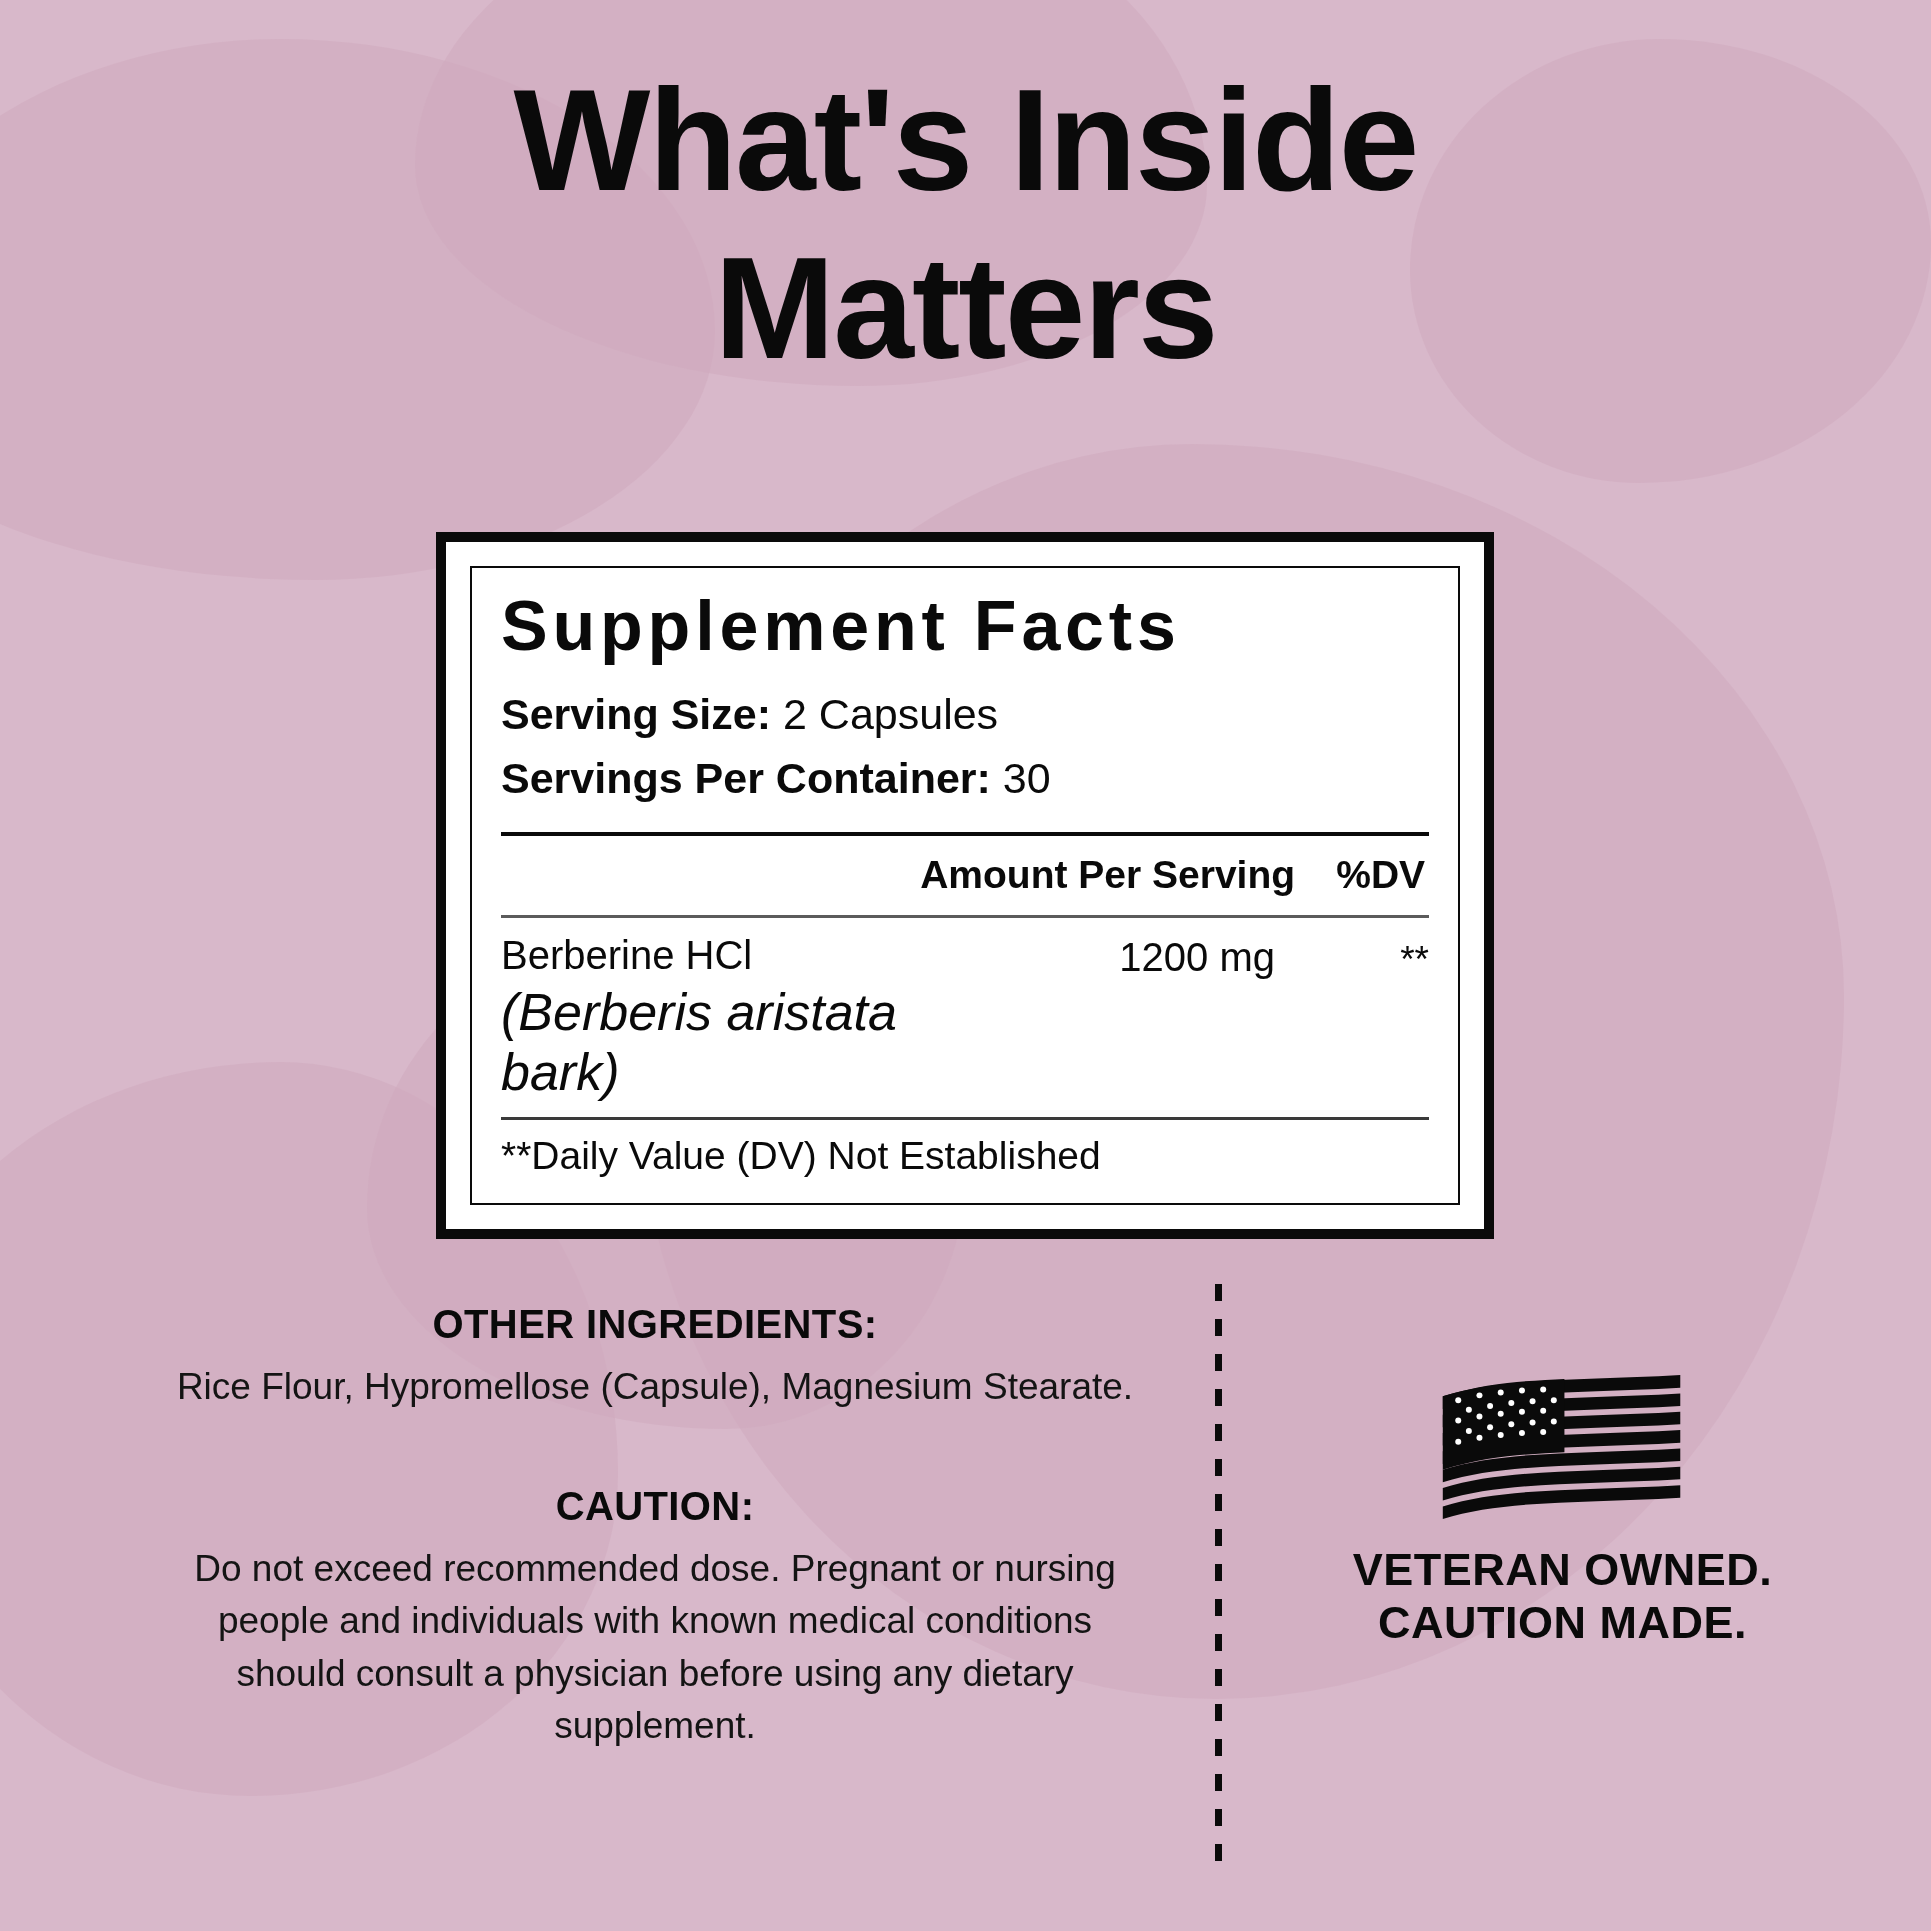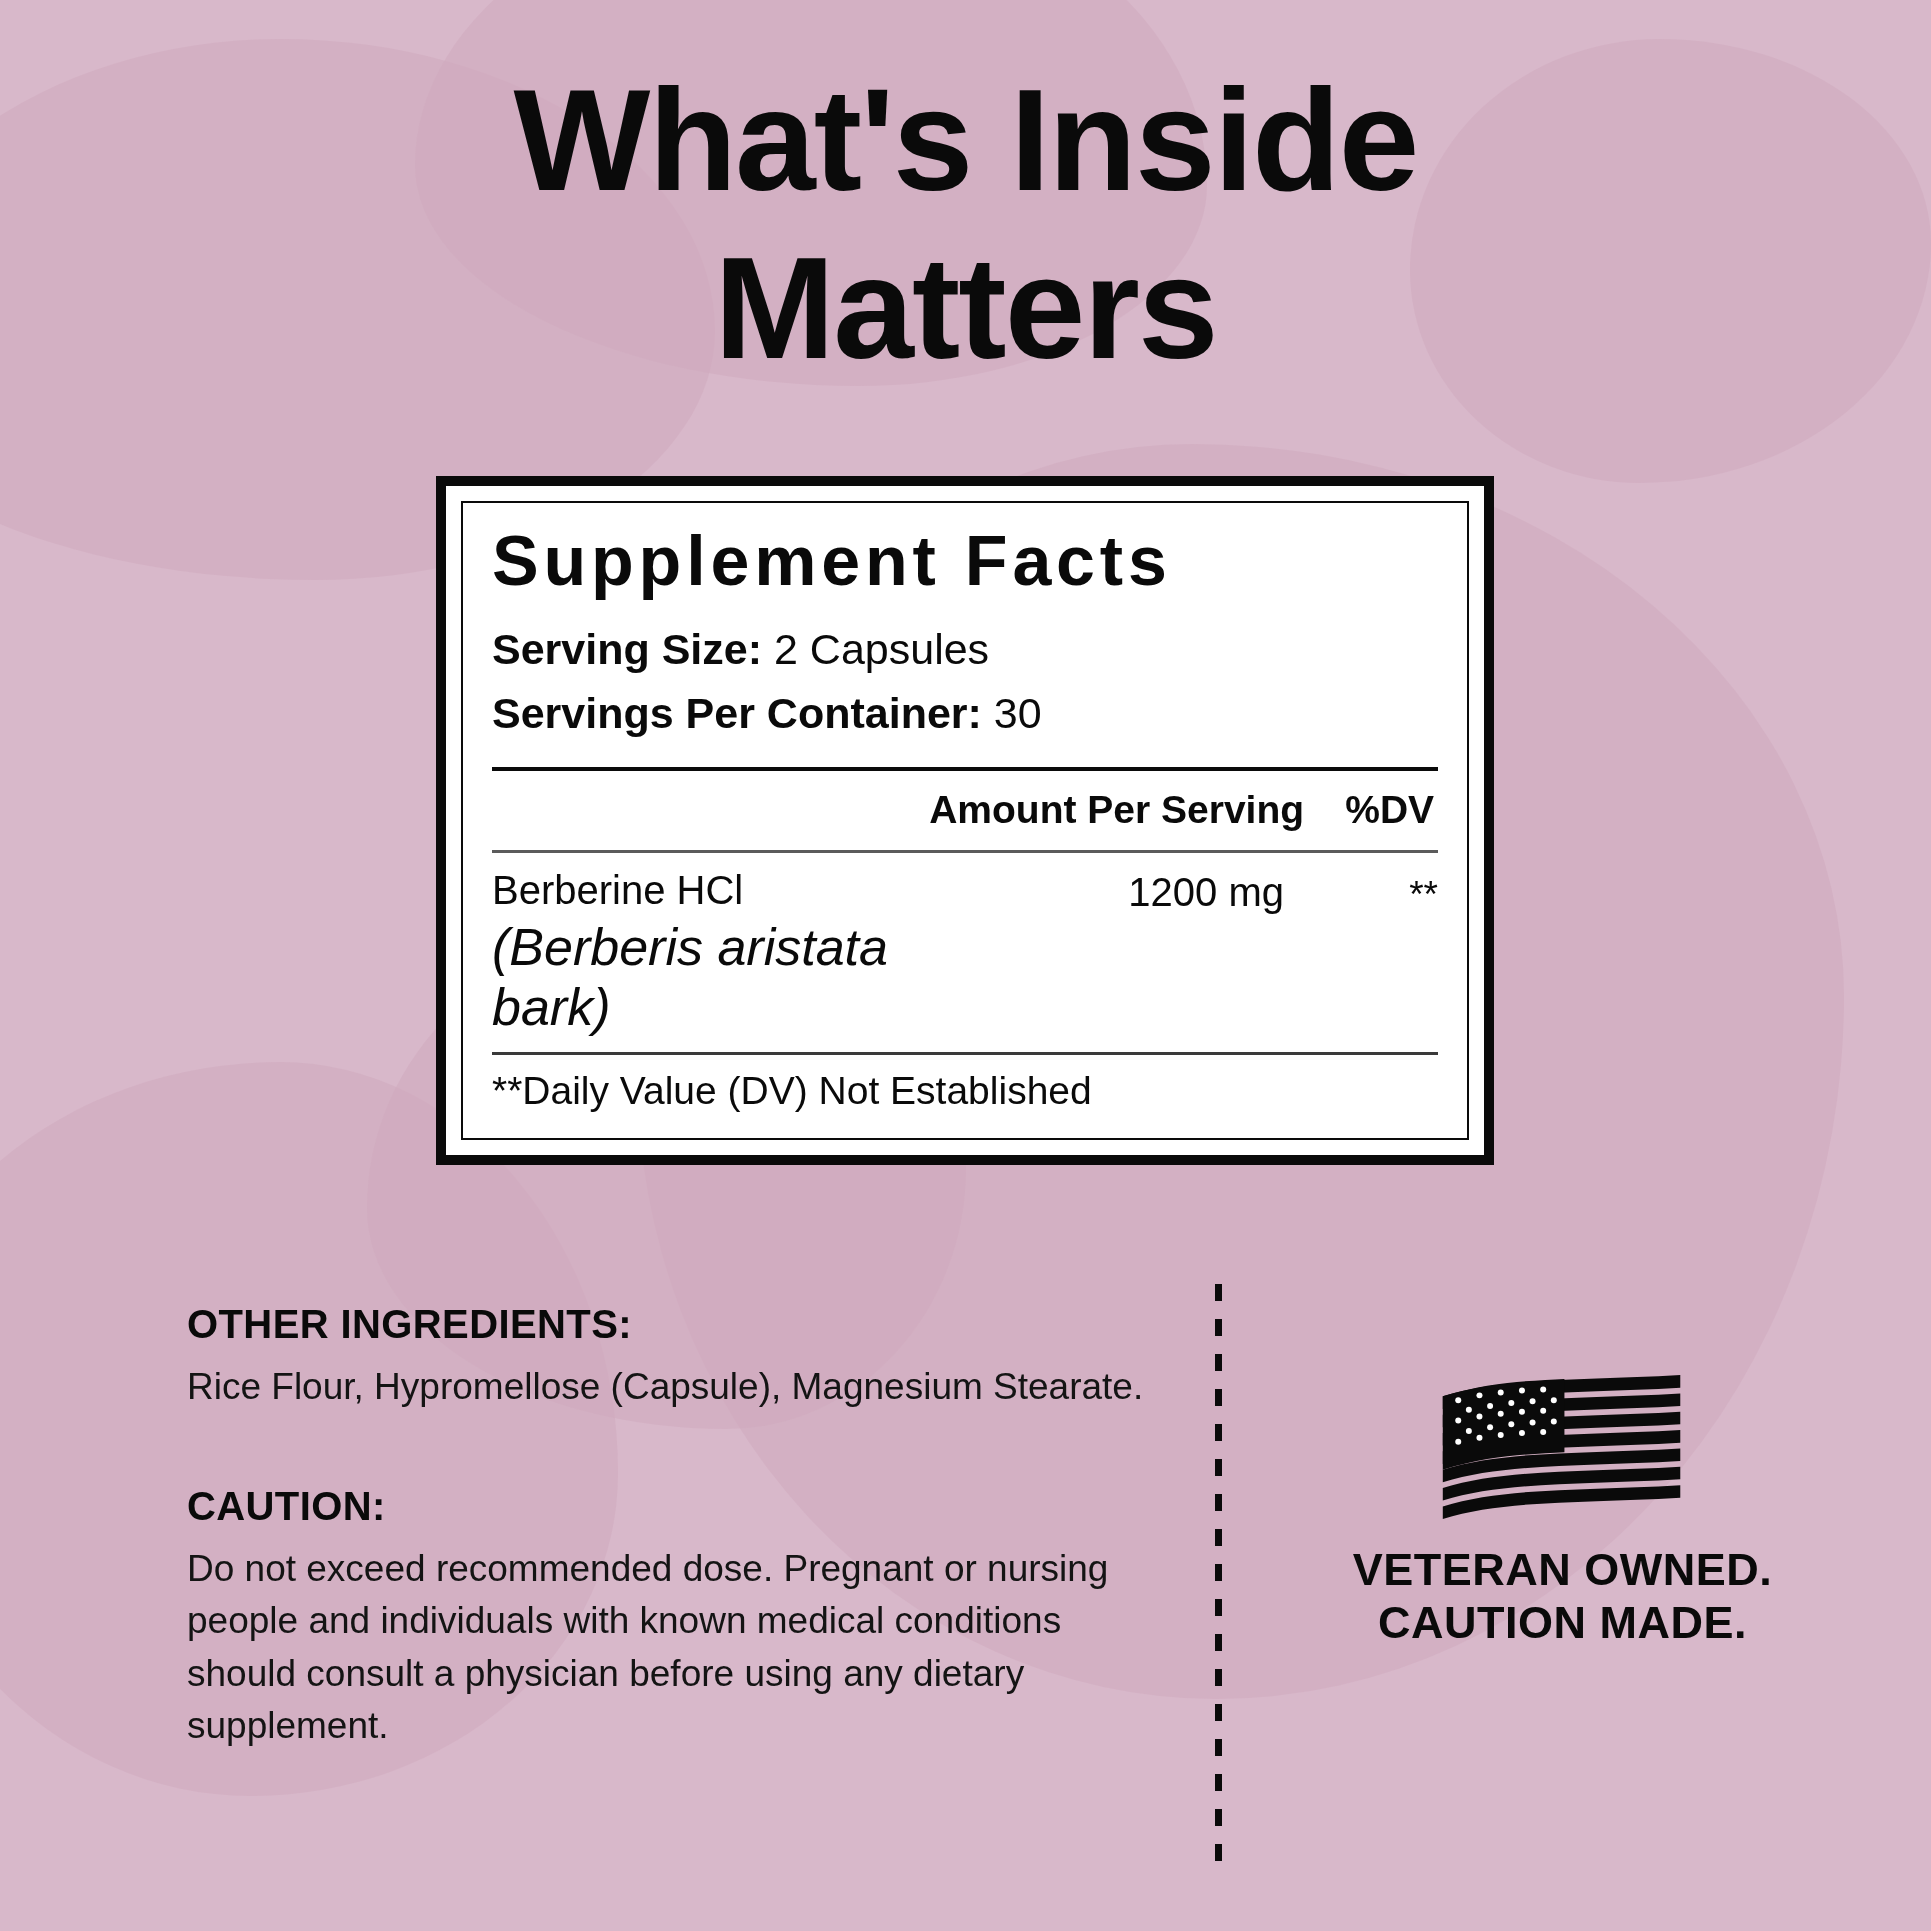--- a/index.html
+++ b/index.html
@@ -66,25 +66,25 @@
     font-weight: 800;
     letter-spacing: -1.9px;
     color: #0a0a0a;
   }
   .headline .l2 { display: block; }
 
   
   .sf-outer {
     position: absolute;
     left: 436px;
-    top: 476px;
+    top: 532px;
     width: 1058px;
     background: #ffffff;
     border: 10.6px solid #0a0a0a;
-    padding: 15px;
+    padding: 24px;
   }
   .sf-inner {
     border: 2.9px solid #0a0a0a;
     background: #ffffff;
     padding: 21px 29px 25px 29px;
   }
   .sf-title {
     font-size: 70px;
     font-weight: 700;
     letter-spacing: 4.8px;
@@ -143,23 +143,24 @@
   .nut-dv { width: 120px; text-align: right; padding-top: 5.8px; font-size: 37px; }
 
   .sf-foot {
     font-size: 39px;
     color: #0a0a0a;
   }
 
   
   .lower-left {
     position: absolute;
-    left: 187px;
+    left: 172px;
     top: 1302px;
     width: 966px;
+    text-align: center;
   }
   .blk-title {
     font-size: 40px;
     font-weight: 700;
     color: #0a0a0a;
     letter-spacing: 0.4px;
   }
   .blk-body {
     font-size: 37px;
     line-height: 1.42;

